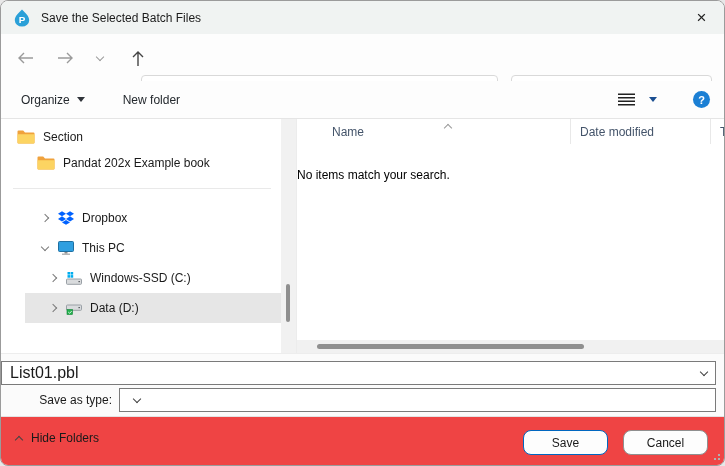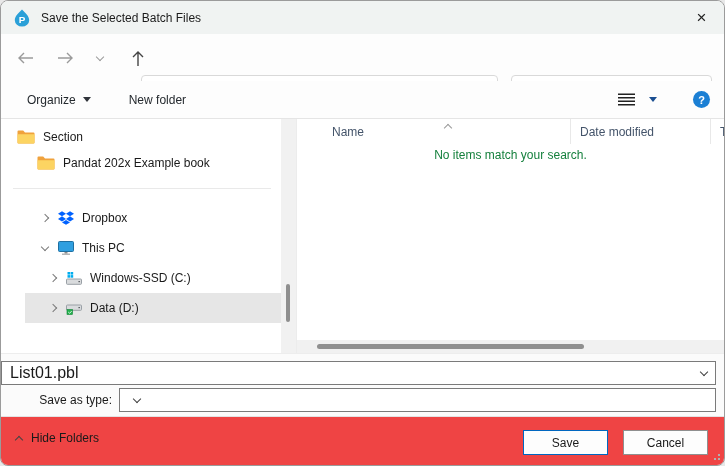--- a/index.html
+++ b/index.html
@@ -53,37 +53,37 @@
   .selected-row { background:#e6e6e6; }
   .side-scroll { position:absolute; left:280px; top:0; width:15px; height:100%; background:#f1f1f1; }
   .side-thumb { position:absolute; left:5px; top:165px; width:4px; height:38px; background:#8f8f8f; border-radius:2px; }
   .mainpanel { position:absolute; left:295px; top:0; right:0; height:100%; border-left:1px solid #ececec; }
   .col-header { position:relative; height:25px; display:flex; color:#44546a; }
   .col { display:flex; align-items:center; border-right:1px solid #e8e8e8; }
   .col.name { width:274px; padding-left:35px; }
   .col.date { width:140px; padding-left:9px; }
   .col.type { flex:1; padding-left:9px; overflow:hidden; white-space:nowrap; }
   .sort-chev { position:absolute; left:148px; top:1px; color:#9a9a9a; }
-  .empty-msg { margin-top:4px; text-align:center; color:#15803d; }
+  .empty-msg { margin-top:24px; color:#000000; }
   .h-scroll { position:absolute; left:0; right:0; bottom:0; height:13px; background:#f1f1f1; }
   .h-thumb { position:absolute; left:20px; top:4px; width:267px; height:5px; background:#909090; border-radius:3px; }
   
   .fields { position:absolute; left:0; top:352px; width:100%; height:63px; background:#fbfbfb; border-top:1px solid #ededed; }
   .field-row { position:absolute; left:0; right:8px; height:24px; display:flex; align-items:center; }
   .field-row.r1 { top:7px; } .field-row.r2 { top:34px; }
   .field-label { width:118px; text-align:right; padding-right:7px; color:#1a1a1a; }
   .field-box { flex:1; height:24px; border:1px solid #7a7a7a; background:#fff;
     display:flex; align-items:center; padding:0 8px; position:relative; }
   .field-box input { border:none; outline:none; flex:1; font-size:16px; font-family:inherit; color:#1a1a1a; }
   .field-box .chev { color:#404040; margin-left:6px; }
   
   .footer { position:absolute; left:0; top:415px; width:100%; height:51px; background:#ef4444; border-top:1px solid #e3e3e3; }
   .hide-folders { position:absolute; left:15px; top:14px; display:flex; align-items:center; gap:9px; color:#1a1a1a; cursor:pointer; }
   .hide-folders .chev { color:#444; }
-  .btn { position:absolute; top:13px; height:25px; border-radius:0; background:#fdfdfd;
+  .btn { position:absolute; top:13px; height:25px; border-radius:8px; background:#fdfdfd;
     display:flex; align-items:center; justify-content:center; font-size:12px; color:#1a1a1a; cursor:pointer; }
   .btn.save { left:522px; width:85px; border:1px solid #0067c0; }
   .btn.cancel { left:622px; width:85px; border:1px solid #8f8f8f; }
   .grip { position:absolute; right:3px; bottom:3px; }
   .icon16 { display:inline-flex; }
 </style>
 </head>
 <body>
 
 <div class="dialog">
@@ -145,21 +145,21 @@
         <svg width="14" height="14" viewBox="0 0 14 14">
           <circle cx="5.8" cy="5.8" r="4.2" fill="none" stroke="#767676" stroke-width="1.3"></circle>
           <path d="M9 9l4 4" stroke="#767676" stroke-width="1.3"></path>
         </svg>
       </span>
       <input type="text" placeholder="Search Pandat 202x Example..." style="">
     </div>
   </div>
 
   <div class="toolbar">
-    <div class="tool-item" style="margin-left:20px">
+    <div class="tool-item" style="margin-left:14px">
       <span>Organize</span>
       <span class="tri-down"></span>
     </div>
     <div class="tool-item" style="margin-left:26px">
       <span>New folder</span>
     </div>
     <div class="toolbar-right">
       <span class="icon16">
         <svg width="17" height="13" viewBox="0 0 17 13">
           <path d="M0 1.2h17M0 4.7h17M0 8.2h17M0 11.7h17" stroke="#222" stroke-width="1.6"></path>

